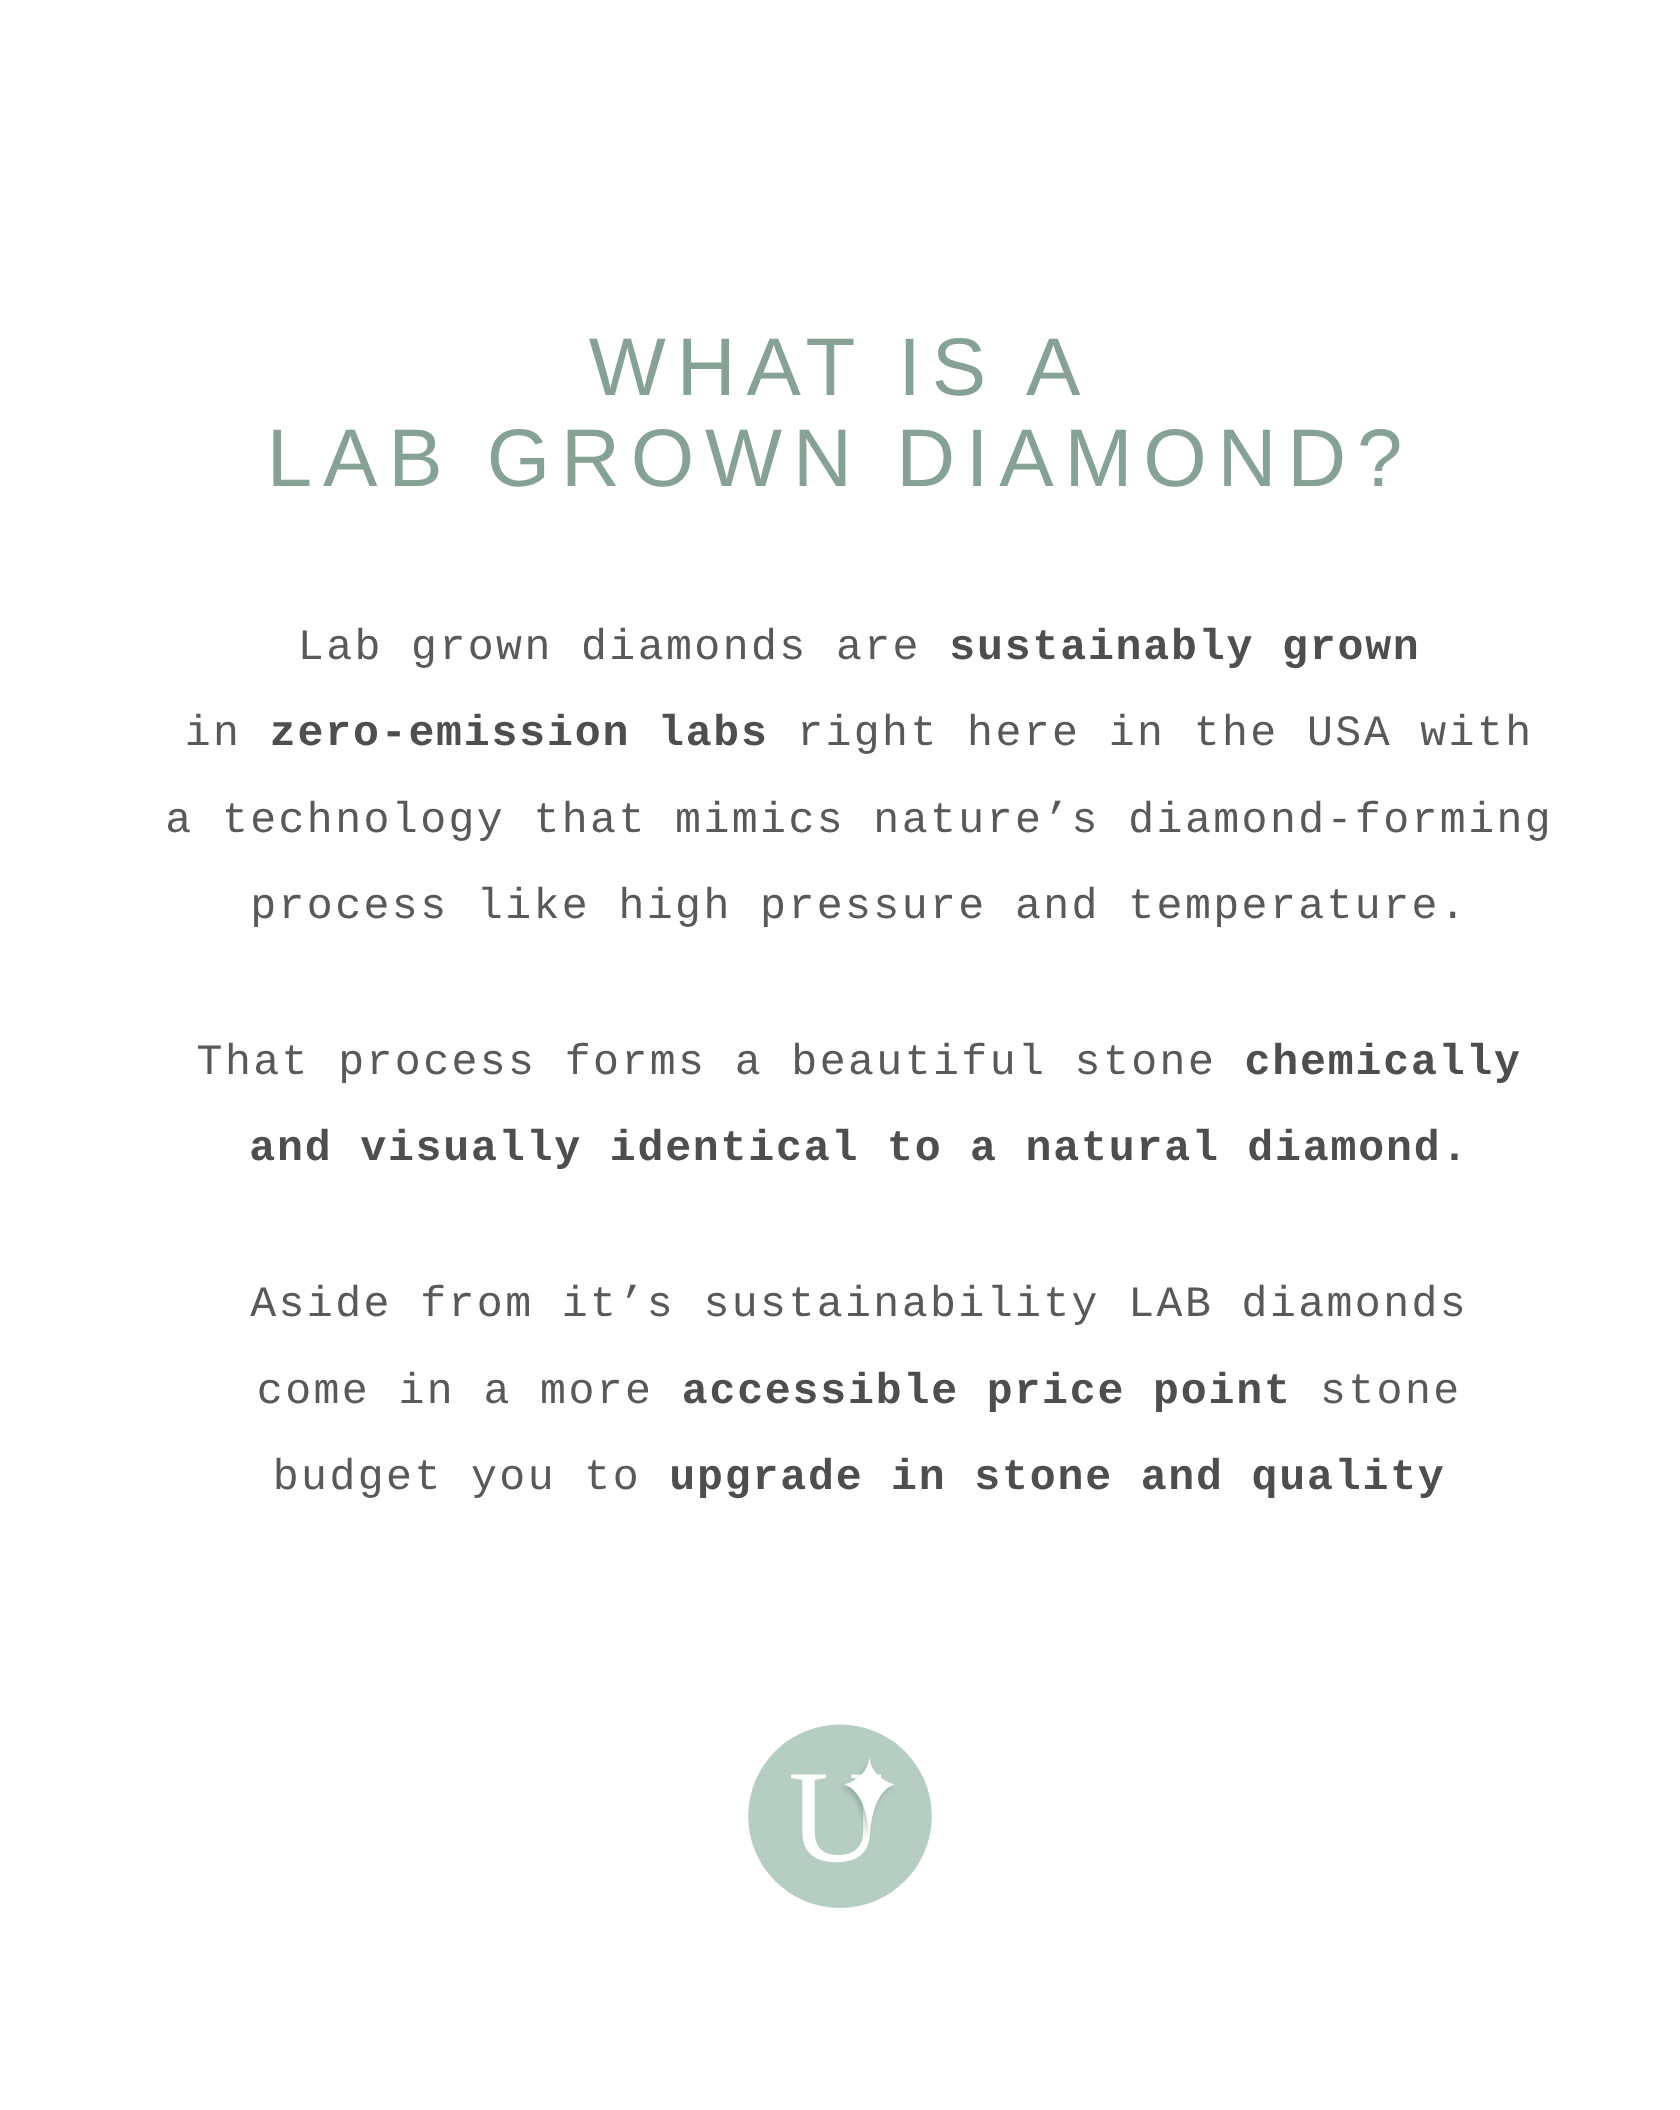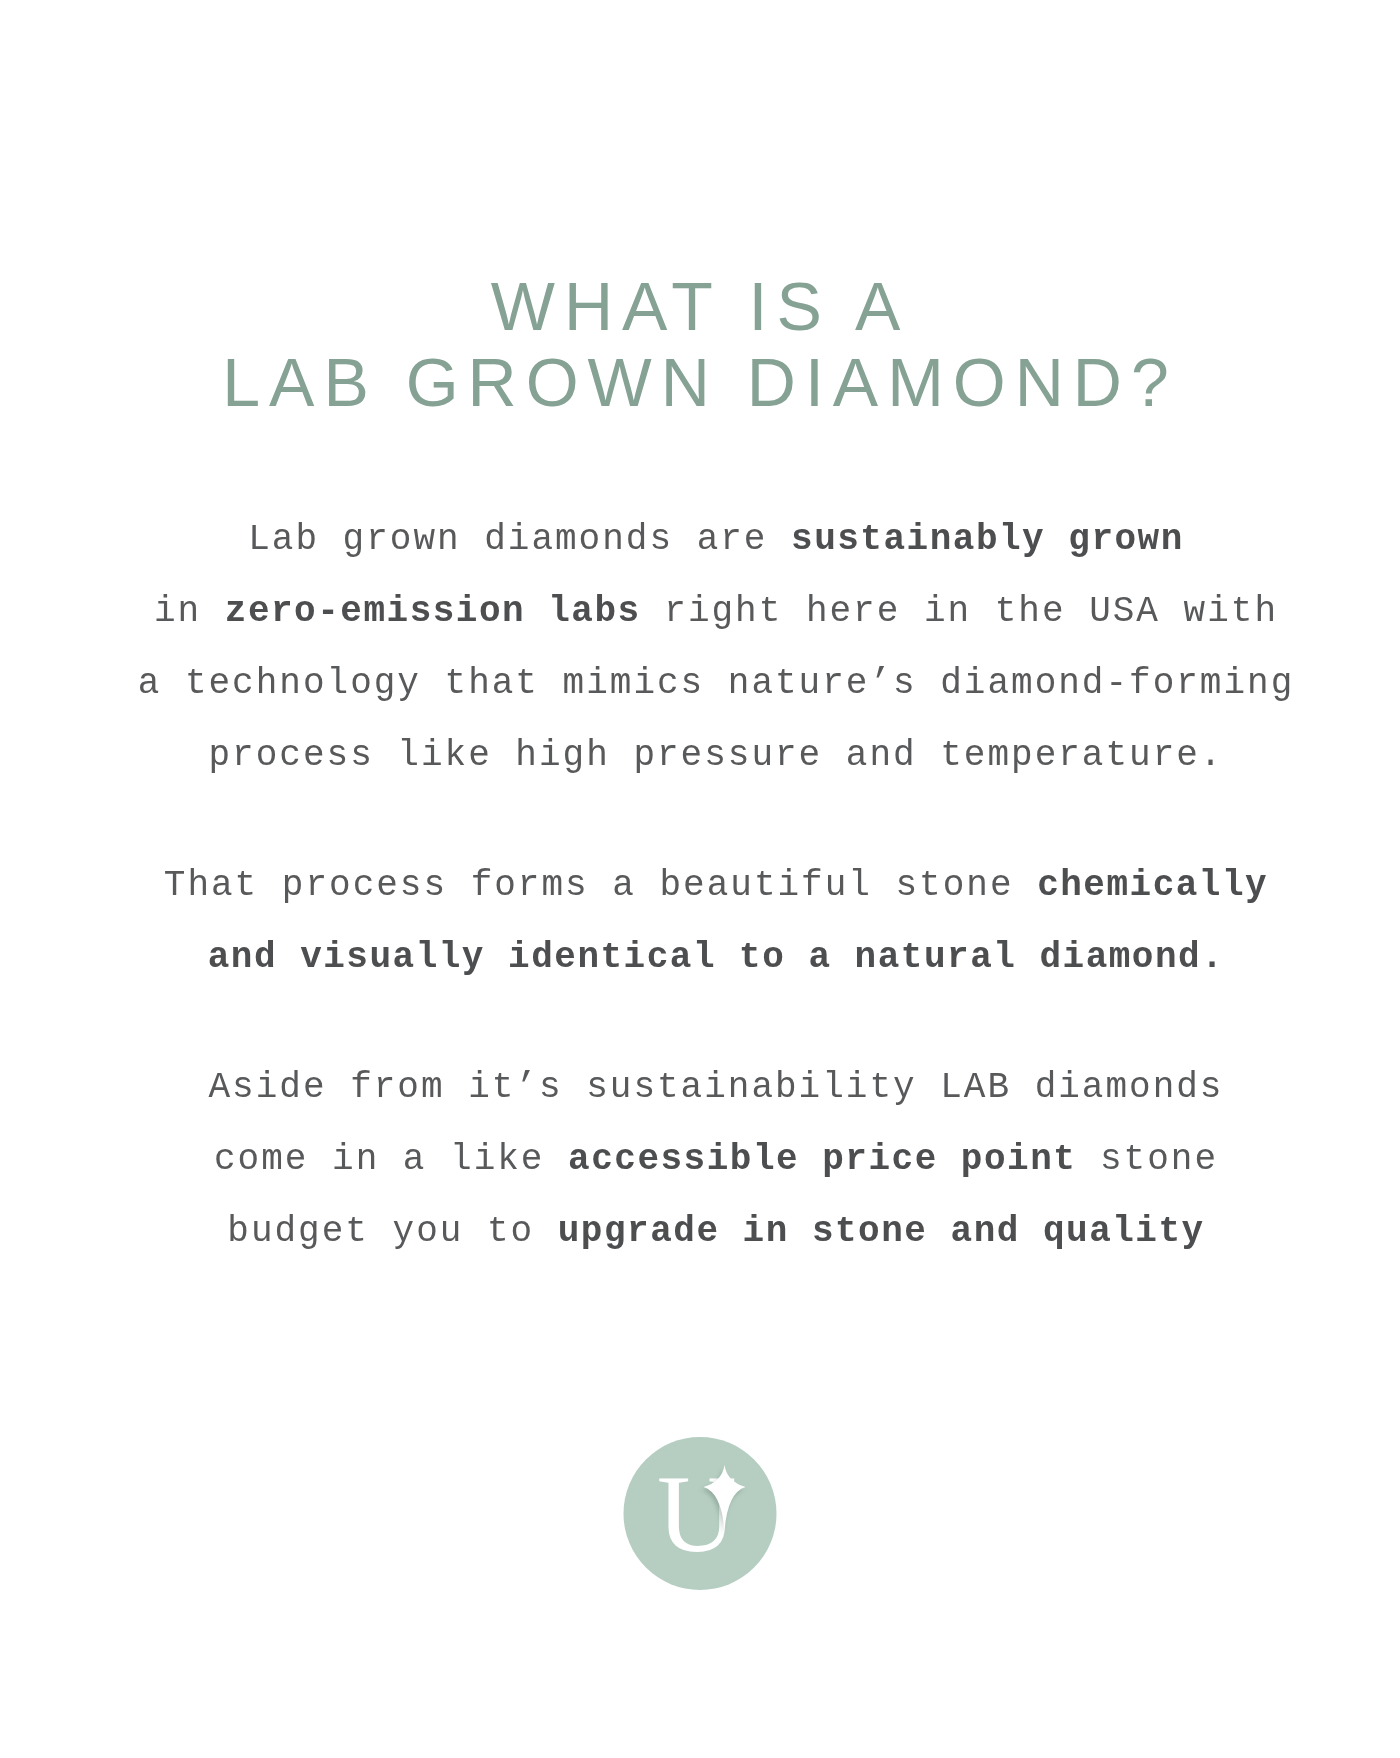--- a/index.html
+++ b/index.html
@@ -95,21 +95,21 @@
       <span class="line"><span>process like high pressure and temperature.</span></span>
     </p>
 
     <p class="para">
       <span class="line"><span>That process forms a beautiful stone </span><span class="b">chemically</span></span>
       <span class="line"><span class="b">and visually identical to a natural diamond.</span></span>
     </p>
 
     <p class="para">
       <span class="line"><span>Aside from it’s sustainability LAB diamonds</span></span>
-      <span class="line"><span>come in a like </span><span class="b">accessible price point</span><span> stone</span></span>
+      <span class="line"><span>come in a more </span><span class="b">accessible price point</span><span> stone</span></span>
       <span class="line"><span>budget you to </span><span class="b">upgrade in stone and quality</span></span>
     </p>
 
   </div>
 
   <div class="logo">
     <span class="logo-letter">U</span>
     <svg class="sparkle" viewBox="0 0 42 66" xmlns="http://www.w3.org/2000/svg">
       <path d="M21 0 Q23.5 16.5 42 22 Q24 27.5 21 66 Q18 27.5 0 22 Q18.5 16.5 21 0 Z" fill="#ffffff"></path>
     </svg>

